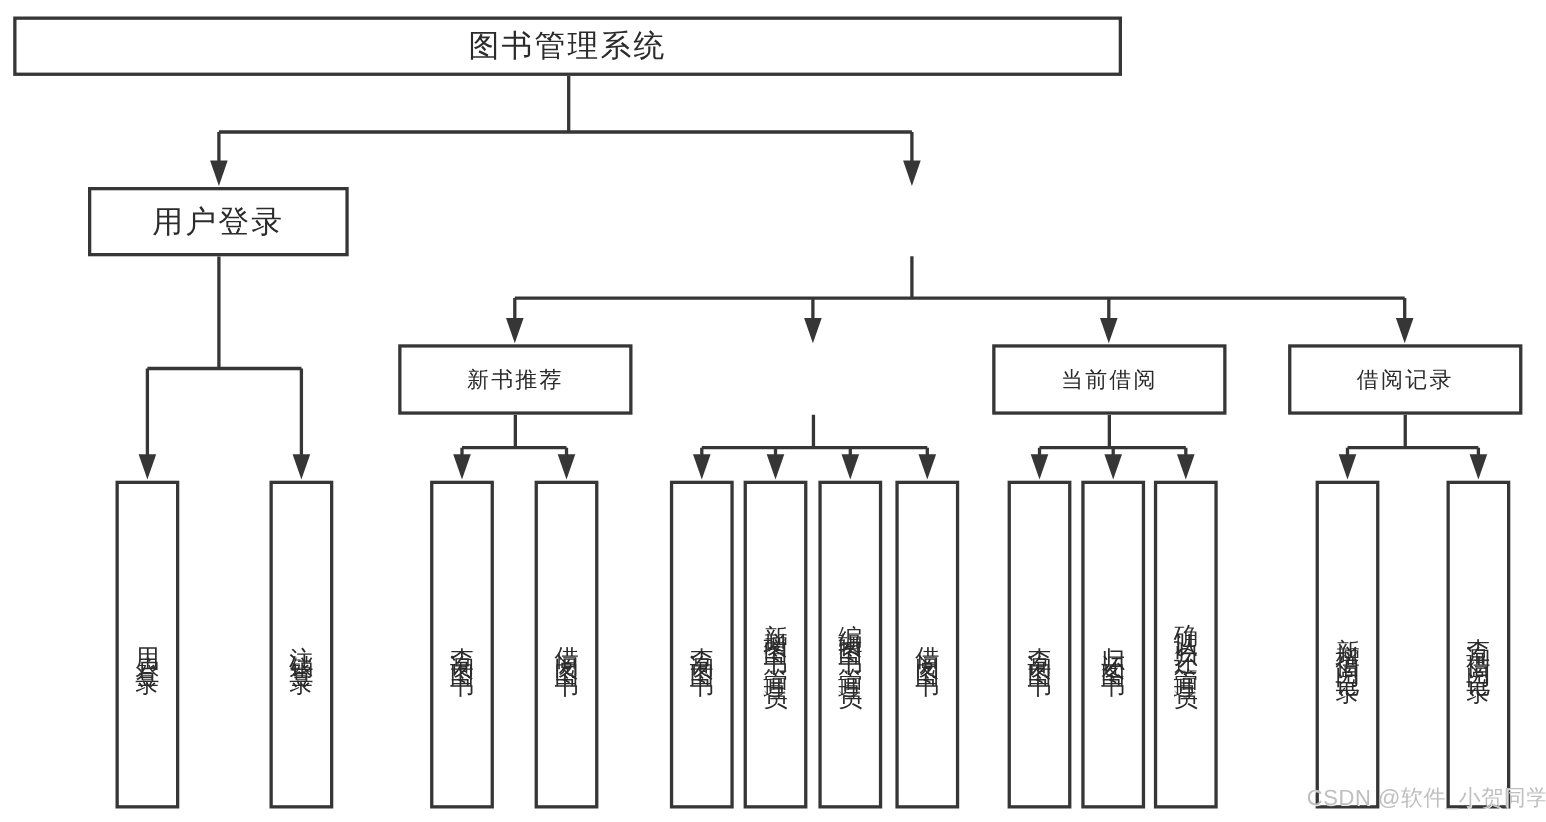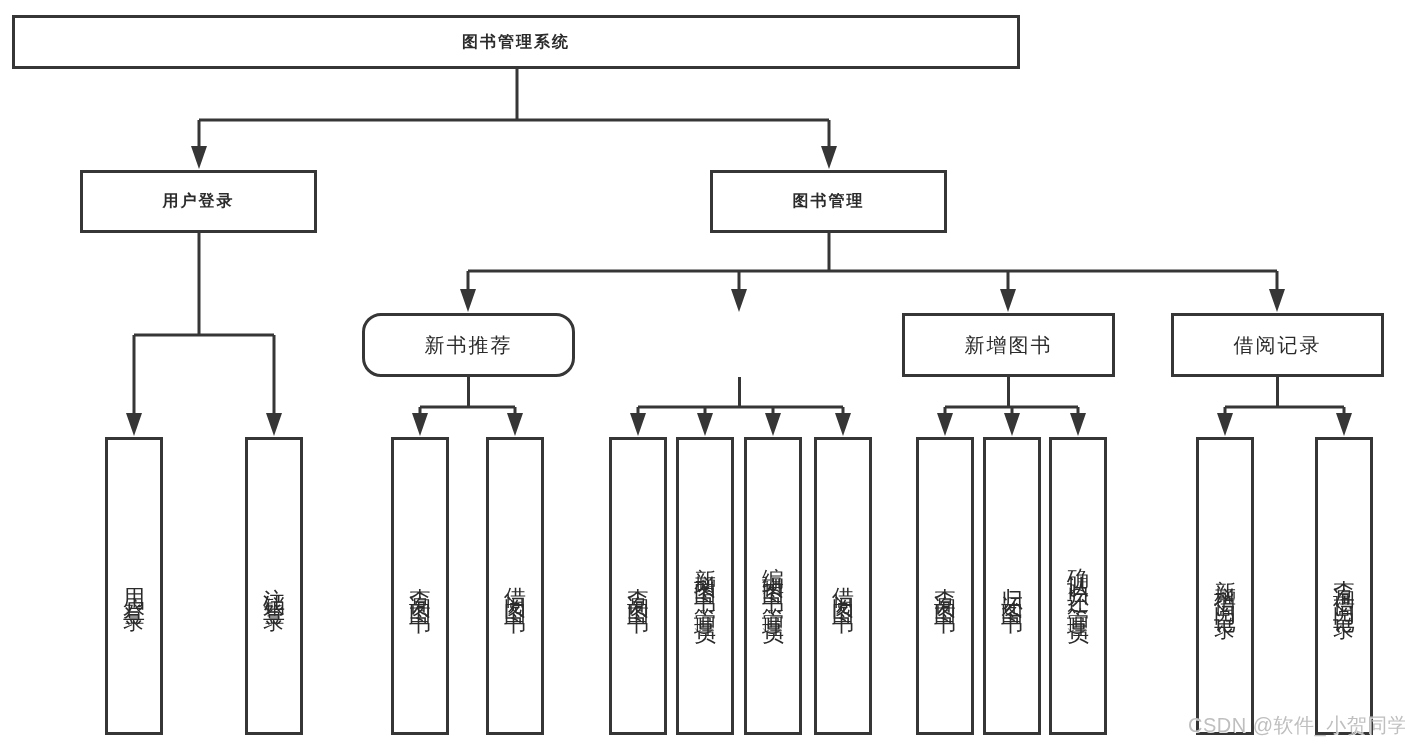--- a/index.html
+++ b/index.html
@@ -8,27 +8,27 @@
     font-family:"Liberation Sans", sans-serif; overflow:hidden;
     color:#2b2b2b;
   }
   .connectors { position:absolute; left:0; top:0; width:1405px; height:747px; }
   .box {
     position:absolute; box-sizing:border-box;
     border:3px solid #363636; background:#ffffff;
     display:flex; align-items:center; justify-content:center;
     color:#2b2b2b;
   }
-  .h-label { font-size:16px; letter-spacing:2px; white-space:nowrap;font-weight:bold; }
+  .h-label { font-size:28px; letter-spacing:2px; white-space:nowrap; }
   .root { left:12px;  top:15px;  width:1008px; height:54px; }
   .l2   { top:170px; width:237px; height:63px; }
   .l2a  { left:80px; }
   .l2b  { left:710px; }
   .l3   { top:313px; width:213px; height:64px; font-size:20px; letter-spacing:2px; }
-  .l3a  { left:362px;border-radius:19px; }
+  .l3a  { left:362px; }
   .l3b  { left:633px; }
   .l3c  { left:902px; }
   .l3d  { left:1171px; }
   .tall {
     top:437px; width:58px; height:298px;
     writing-mode:vertical-rl; text-orientation:mixed;
     font-size:22px; letter-spacing:8px; line-height:1;
   }
   .watermark {
     position:absolute; left:1188px; top:712px; z-index:5;
@@ -70,24 +70,23 @@
       <polygon points="1004,413 1020,413 1012,436"></polygon>
       <polygon points="1070,413 1086,413 1078,436"></polygon>
       <polygon points="1217,413 1233,413 1225,436"></polygon>
       <polygon points="1336,413 1352,413 1344,436"></polygon>
     </g>
   </svg>
 
   <div class="box root h-label">图书管理系统</div>
 
   <div class="box l2 l2a h-label">用户登录</div>
-  <div class="box l2 l2b h-label">图书管理</div>
 
   <div class="box l3 l3a">新书推荐</div>
-  <div class="box l3 l3c">新增图书</div>
+  <div class="box l3 l3c">当前借阅</div>
   <div class="box l3 l3d">借阅记录</div>
 
   <div class="box tall" style="left:105px">用户登录</div>
   <div class="box tall" style="left:245px">注销登录</div>
 
   <div class="box tall" style="left:391px">查询图书</div>
   <div class="box tall" style="left:486px">借阅图书</div>
 
   <div class="box tall" style="left:609px">查询图书</div>
   <div class="box tall" style="left:676px">新增图书（管理员）</div>

